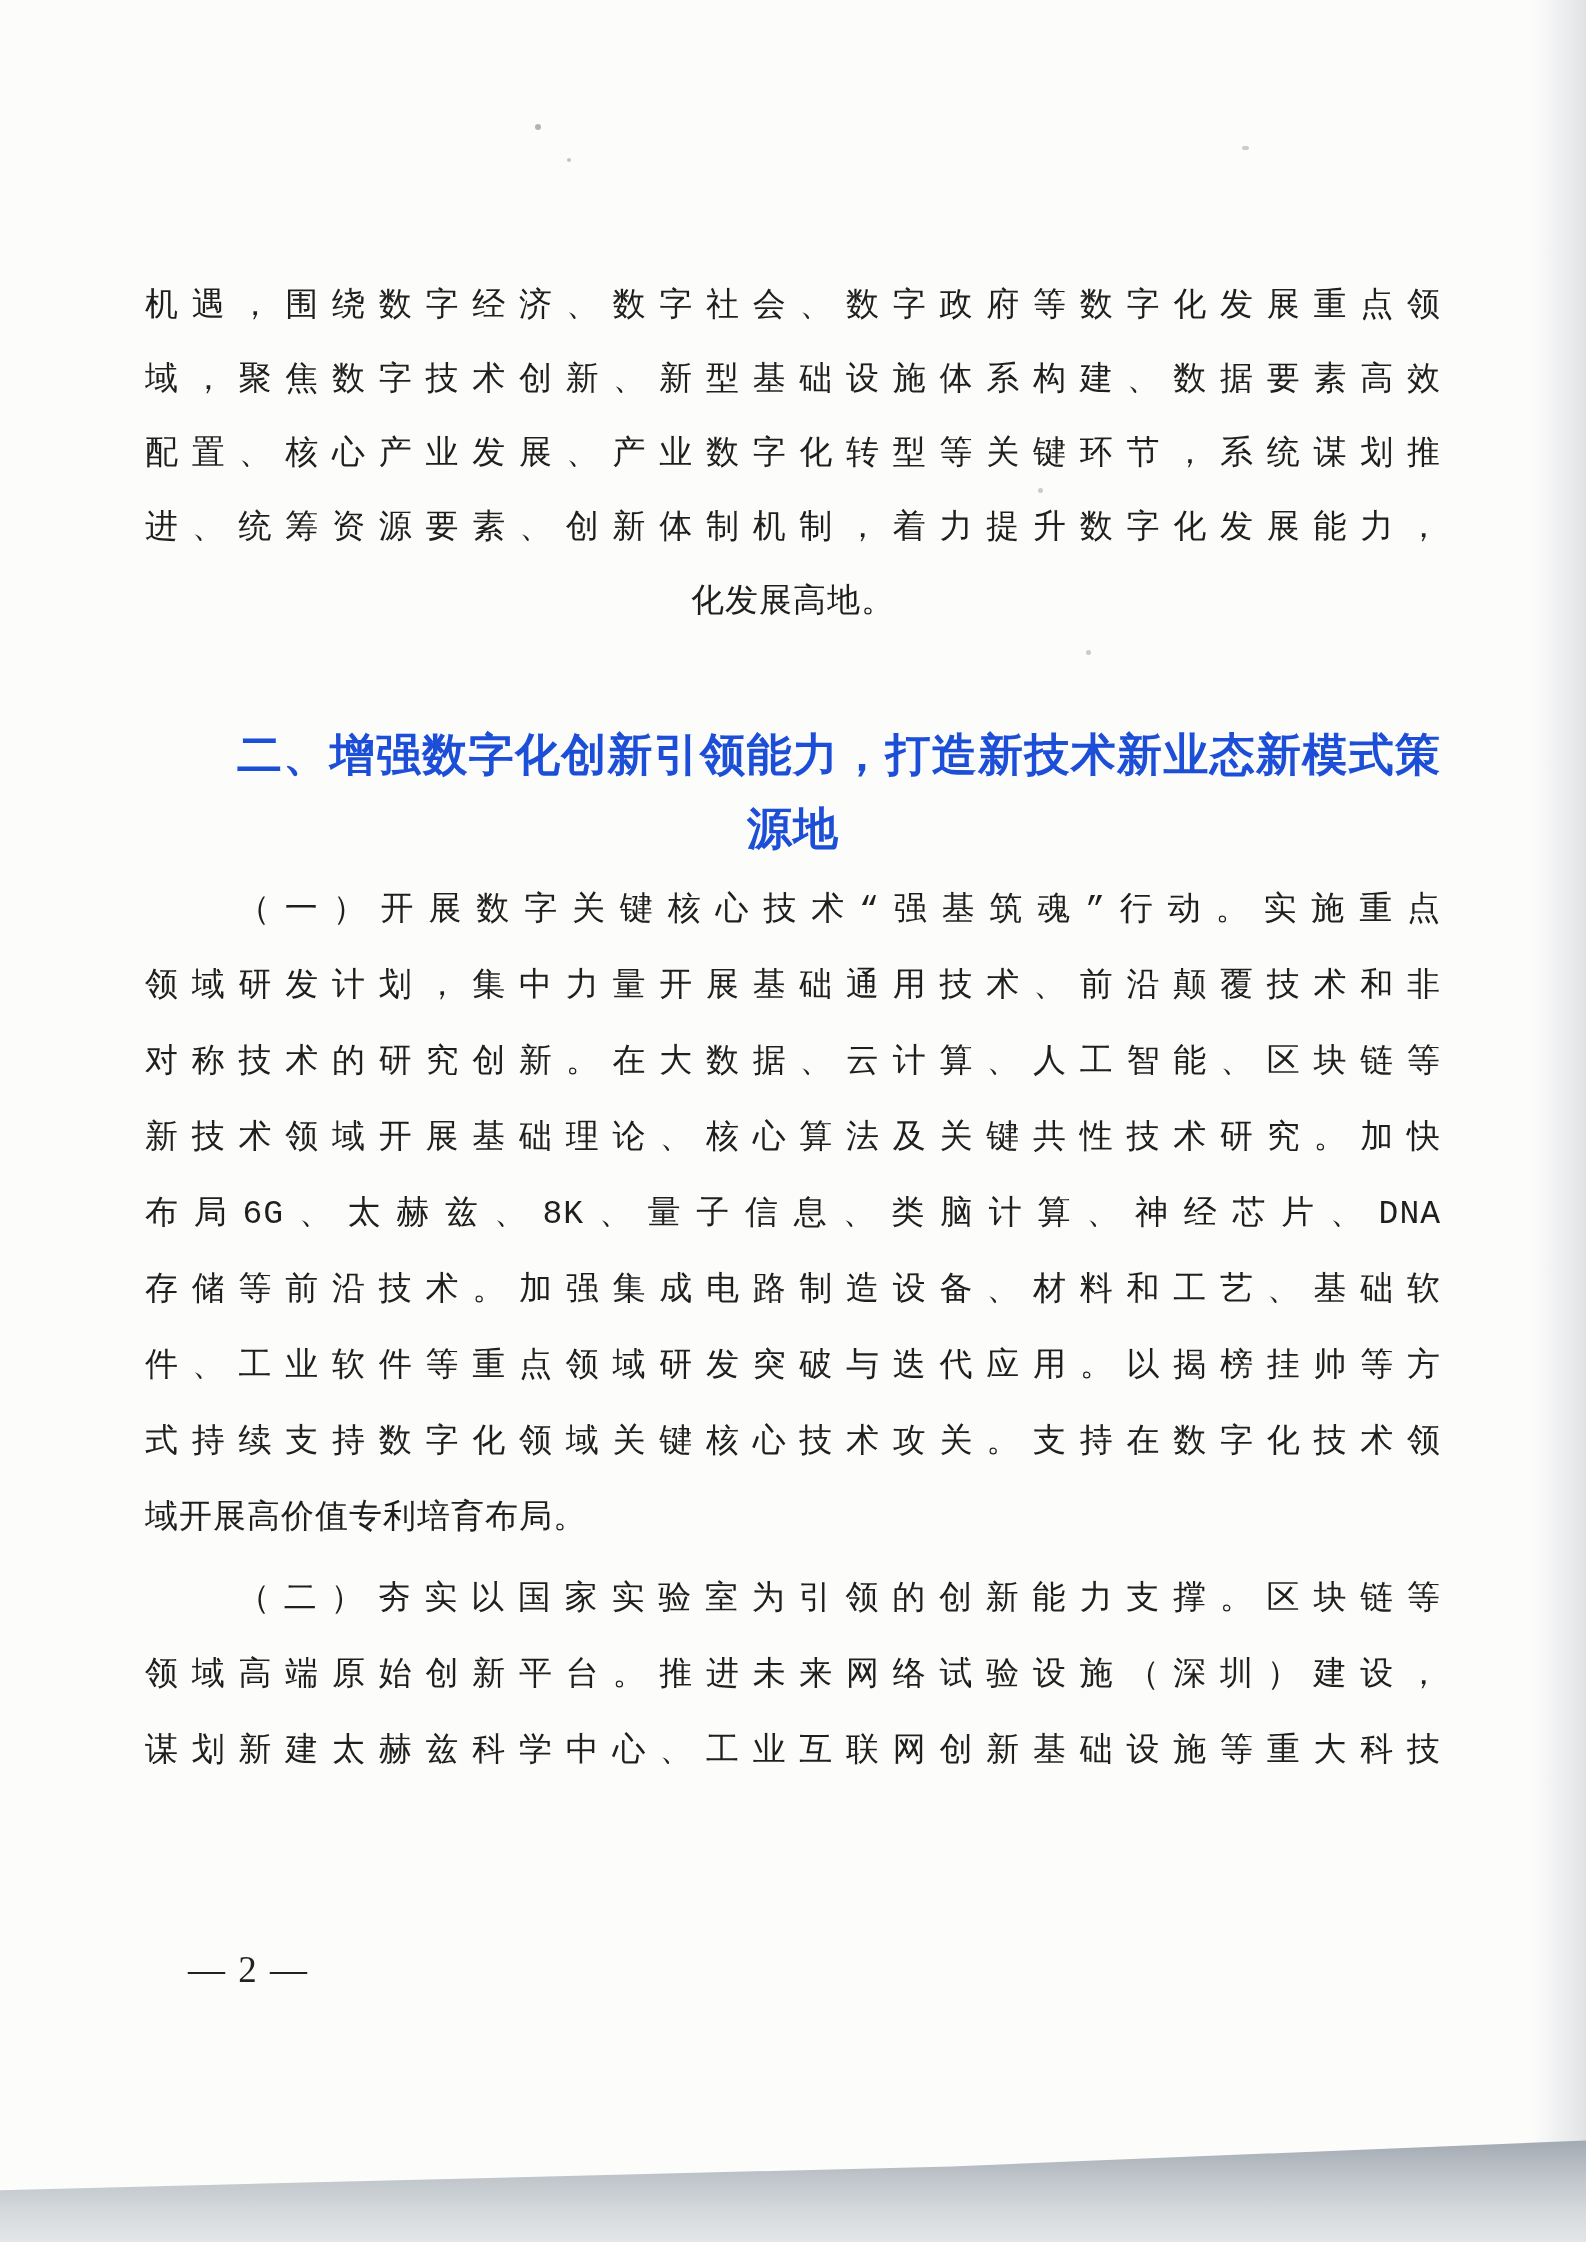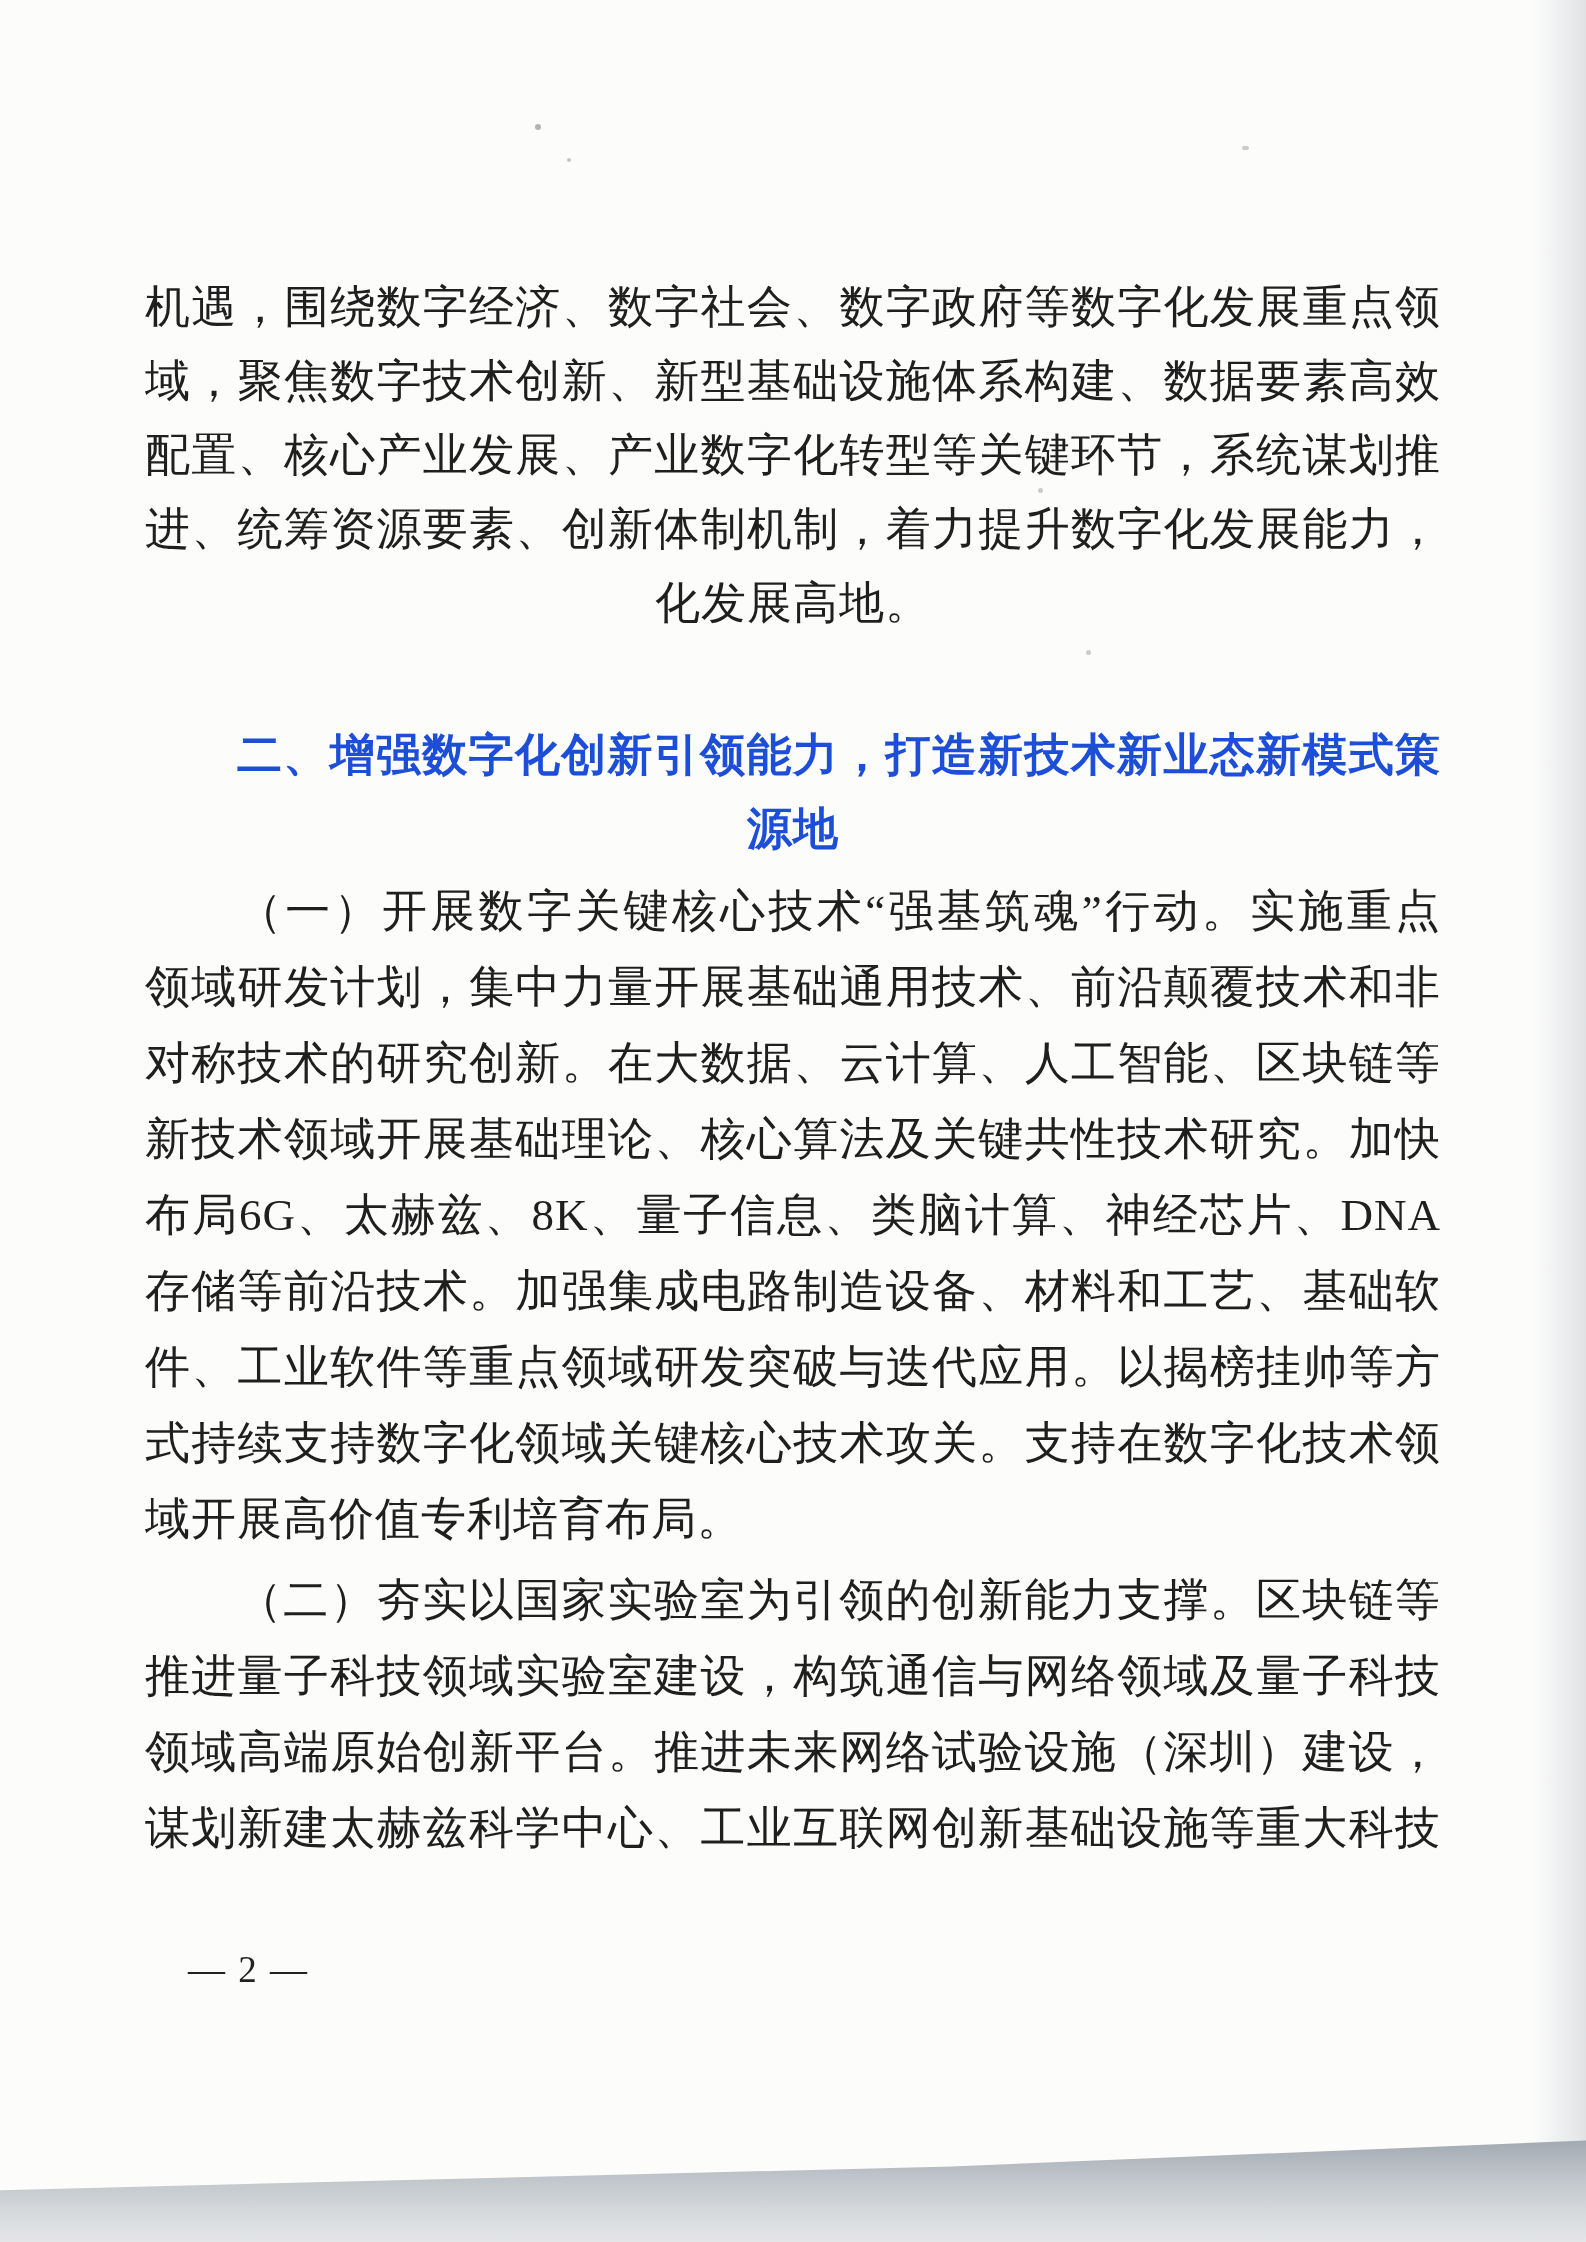--- a/index.html
+++ b/index.html
@@ -11,26 +11,27 @@
     overflow: hidden;
     font-family: "Liberation Serif", serif;
     color: #1f1f1f;
   }
   .textcol {
     position: absolute;
     left: 145px;
     width: 1296px;
   }
   .line {
-    font-size: 45px;
+    font-size: 33px;
     letter-spacing: 1px;
     line-height: 76px;
     height: 76px;
     white-space: pre-wrap;
     text-align: left;
+    font-family: Liberation Mono, monospace;
   }
   .lh74 .line { line-height: 74px; height: 74px; text-align: center; }
   .j {
     text-align: justify;
     text-align-last: justify;
     text-justify: inter-character;
   }
   .ind { text-indent: 92px; }
   .heading .line {
     font-family: "Liberation Sans", sans-serif;
@@ -93,21 +94,20 @@
     <div class="line j">新技术领域开展基础理论、核心算法及关键共性技术研究。加快</div>
     <div class="line j">布局6G、太赫兹、8K、量子信息、类脑计算、神经芯片、DNA</div>
     <div class="line j">存储等前沿技术。加强集成电路制造设备、材料和工艺、基础软</div>
     <div class="line j">件、工业软件等重点领域研发突破与迭代应用。以揭榜挂帅等方</div>
     <div class="line j">式持续支持数字化领域关键核心技术攻关。支持在数字化技术领</div>
     <div class="line">域开展高价值专利培育布局。</div>
   </div>
 
   <div class="textcol" style="top:1562px">
     <div class="line j ind"><span>（二）夯实以国家实验室为引领的创新能力支撑。</span><span>区块链等</span></div>
-    <div class="line j">推进量子科技领域实验室建设，构筑通信与网络领域及量子科技</div>
     <div class="line j">领域高端原始创新平台。推进未来网络试验设施（深圳）建设，</div>
     <div class="line j">谋划新建太赫兹科学中心、工业互联网创新基础设施等重大科技</div>
   </div>
 
   <div class="pagenum">— 2 —</div>
 
   <div class="speck" style="left:535px; top:124px; width:6px; height:6px;"></div>
   <div class="speck" style="left:567px; top:158px; width:4px; height:4px; opacity:.35;"></div>
   <div class="speck" style="left:1242px; top:146px; width:7px; height:4px; border-radius:2px; opacity:.3;"></div>
   <div class="speck" style="left:1038px; top:488px; width:5px; height:5px; opacity:.3;"></div>

